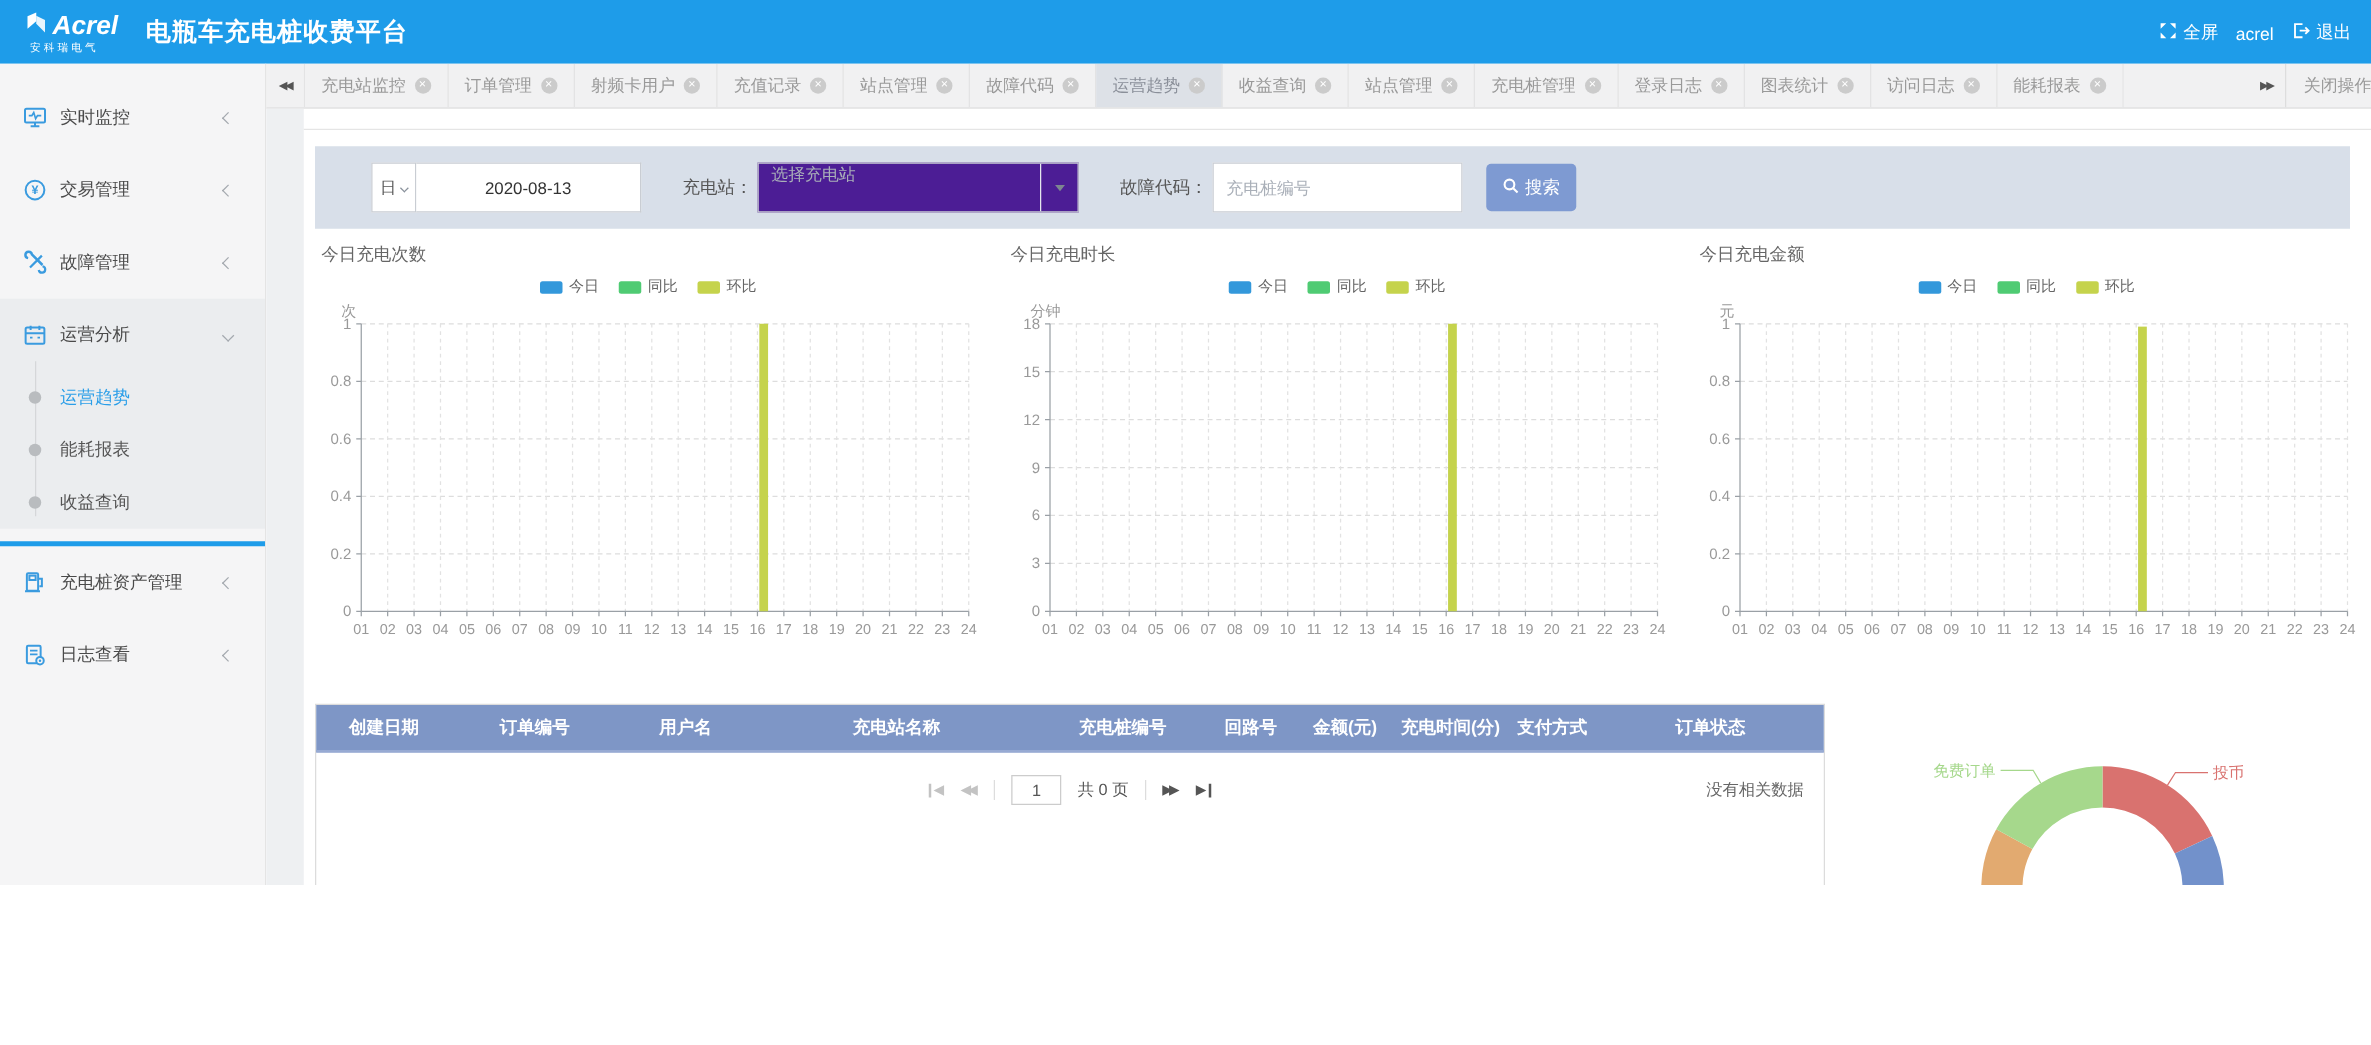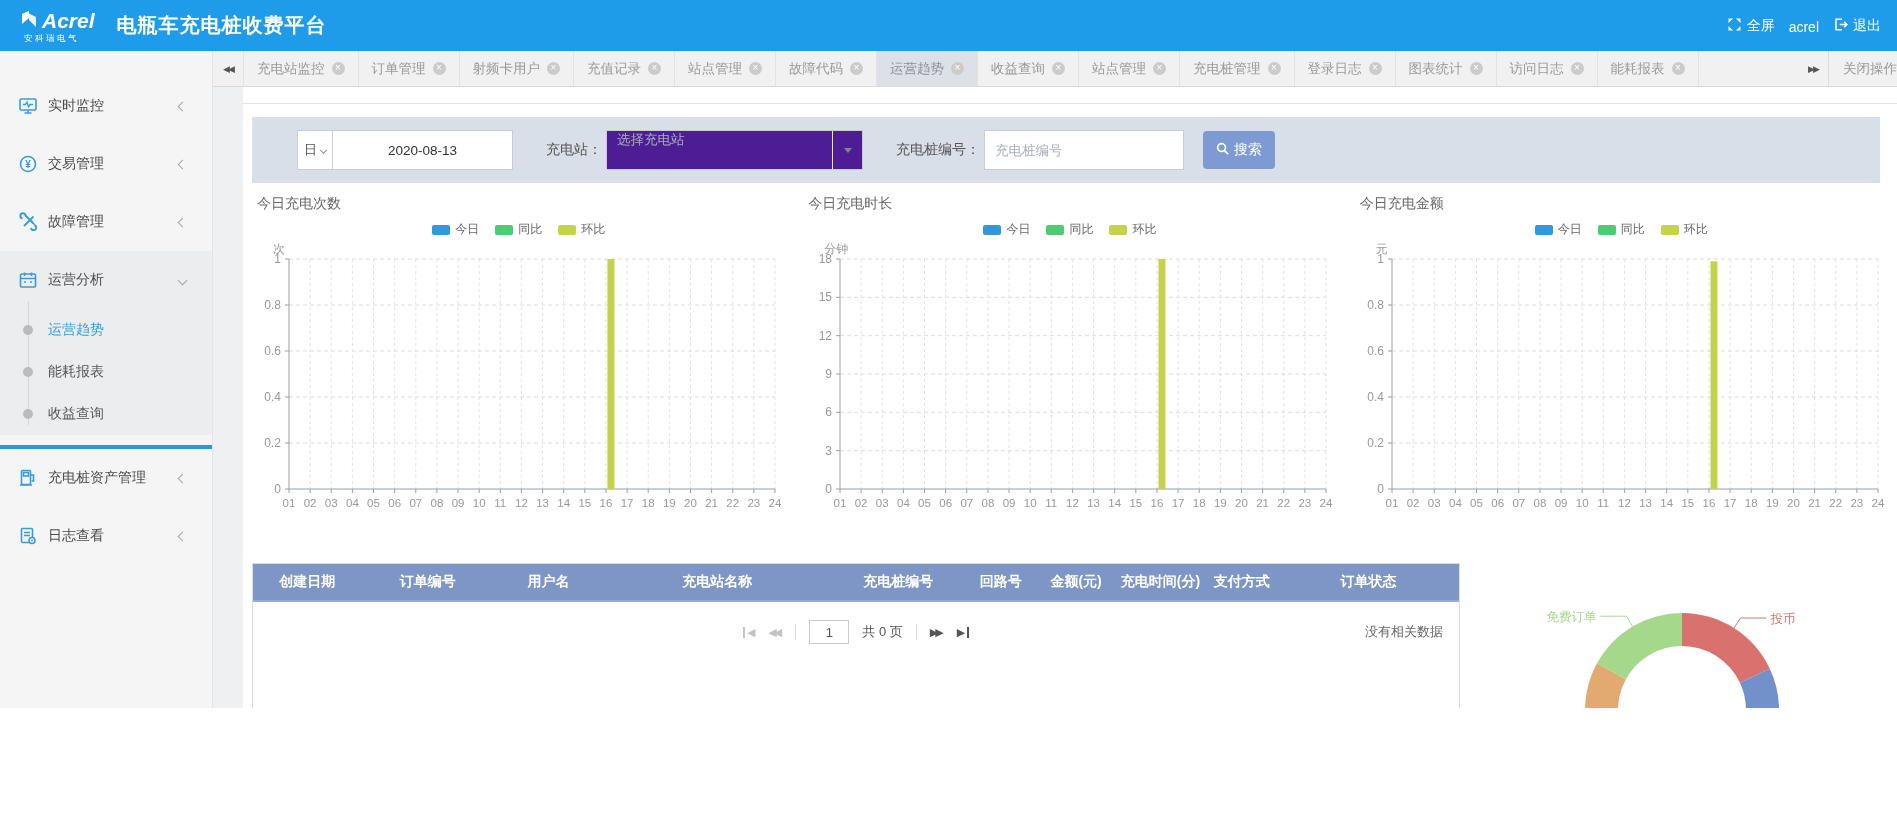--- a/index.html
+++ b/index.html
@@ -20,21 +20,21 @@
   .tab-scroll{flex:0 0 30px;display:flex;align-items:center;justify-content:center;color:#555;font-size:9px;letter-spacing:-2px;cursor:pointer}
   .tabs{display:flex;flex-shrink:1;overflow:hidden}
   .tab{display:flex;align-items:center;gap:7px;padding:0 13px;border-right:1px solid #e3e3e4;color:#999;font-size:13.5px;cursor:pointer;white-space:nowrap}
   .tab:first-child{border-left:1px solid #e3e3e4}
   .tab.active{background:#dde1e7;color:#8a8f99}
   .tab-close{width:13px;height:13px;border-radius:50%;background:#cbcbcb;color:#fff;font-size:10px;line-height:12px;text-align:center;flex:0 0 13px}
   .tab-spacer{flex:1 1 0;min-width:0}
   .close-menu{display:flex;align-items:center;padding-left:14px;border-left:1px solid #ddd;color:#999;font-size:13.5px;white-space:nowrap;cursor:pointer;flex:0 0 auto}
 
   
-  .sidebar{position:absolute;left:0;top:51px;width:213px;height:785px;background:#f5f5f6;border-right:1px solid #e4e4e4;padding-top:26px;overflow:hidden}
+  .sidebar{position:absolute;left:0;top:51px;width:213px;height:785px;background:#f5f5f6;border-right:1px solid #e4e4e4;padding-top:14px;overflow:hidden}
   .side-item{height:58px;display:flex;align-items:center;padding-left:18px;color:#4a4a4a;font-size:14px;cursor:pointer;position:relative}
   .s-icon{width:20px;height:20px;margin-right:10px;flex:0 0 20px}
   .chev{display:inline-block;width:7px;height:7px;border-left:1.6px solid #a3a8ae;border-bottom:1.6px solid #a3a8ae;transform:rotate(45deg)}
   .chev.down{transform:rotate(-45deg)}
   .chev.small{width:5px;height:5px;border-color:#8a929c}
   .side-item .chev{position:absolute;right:26px}
   .side-group.expanded{background:#ebedef}
   .submenu{position:relative}
   .submenu:before{content:'';position:absolute;left:28px;top:-8px;bottom:10px;width:1px;background:#d5d7d9}
   .sub-item{height:42px;display:flex;align-items:center;padding-left:48px;color:#555;font-size:14px;position:relative;cursor:pointer}
@@ -290,21 +290,21 @@
         <i class="chev down small"></i>
       </div>
       <input class="date-input" value="2020-08-13" style="">
       <span class="f-label">充电站：</span>
       <div class="sel">
         <span class="sel-ph">选择充电站</span>
         <span class="caret-box">
             <i class="caret"></i>
           </span>
       </div>
-      <span class="f-label">充电桩编号：</span>
+      <span class="f-label">故障代码：</span>
       <input class="pile-input" placeholder="充电桩编号" style="">
       <button class="search-btn">
         <span>
           <svg width="13" height="13" viewBox="0 0 14 14" fill="none" stroke="#fff" stroke-width="1.8">
               <circle cx="6" cy="6" r="4.2"></circle>
               <path d="M9.2 9.2 L13 13"></path>
             </svg>
         </span>
         <span>搜索</span>
       </button>

